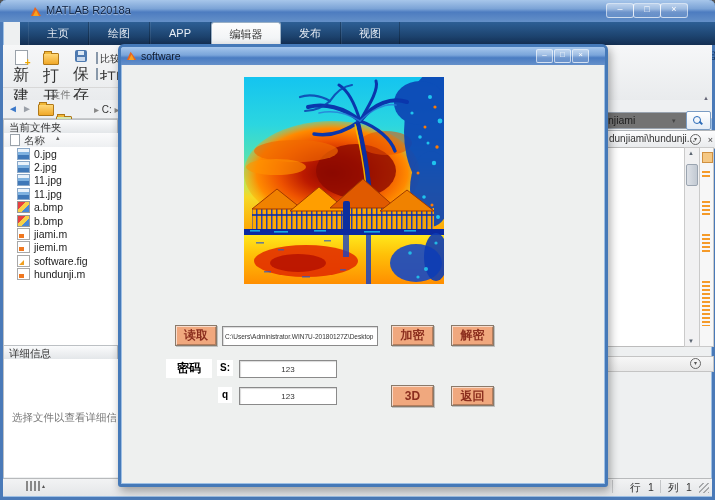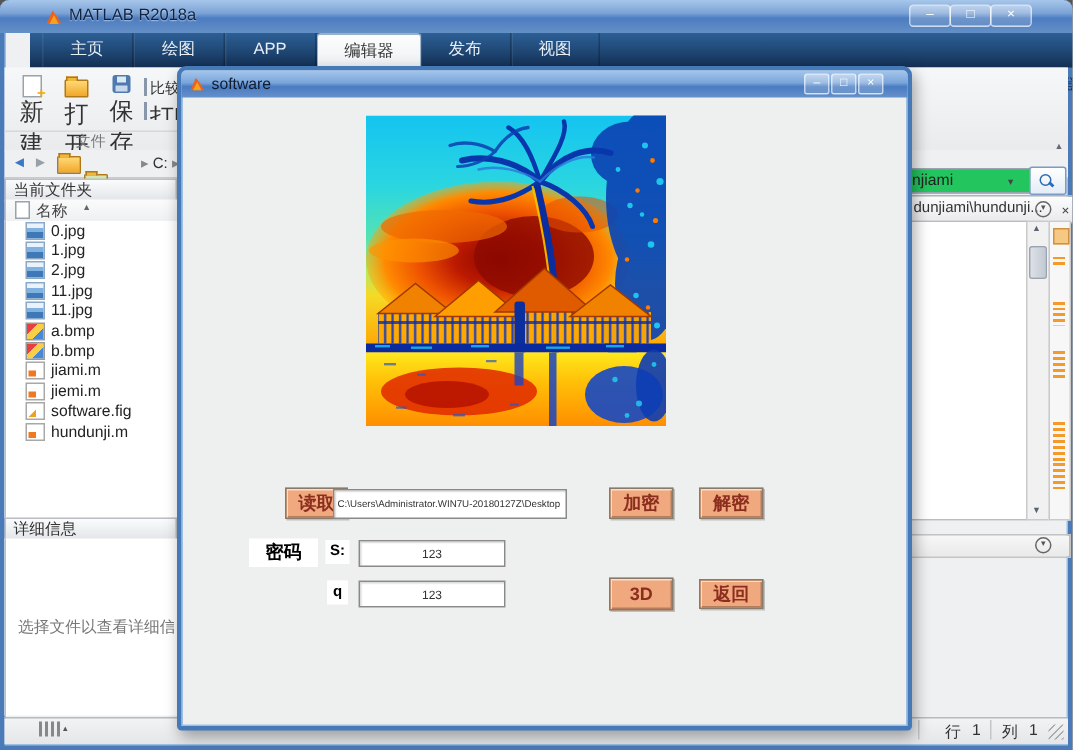--- a/index.html
+++ b/index.html
@@ -60,21 +60,21 @@
   .frow{display:flex;align-items:center;height:13.4px;padding-left:13px;font-size:10.5px;color:#222;}
   .fico{width:11px;height:10px;margin-right:4px;flex:none;position:relative;}
   .fico.image{background:linear-gradient(180deg,#eaf3fb 0 3px,#7fb2e0 3px 6px,#3f78b8 6px 10px);border:1px solid #8aa8c8;}
   .fico.bitmap{background:linear-gradient(135deg,#e84040 0 34%,#f8d048 34% 64%,#4888d8 64% 100%);border:1px solid #999;}
   .fico.matlab,.fico.figure{background:#fff;border:1px solid #a8a8a8;}
   .fico.matlab::after{content:"";position:absolute;left:1px;bottom:1px;width:5px;height:4px;background:#f07820;}
   .fico.figure::after{content:"";position:absolute;left:1px;bottom:1px;width:0;height:0;border-left:5px solid transparent;border-bottom:5px solid #f0a020;}
   .details-body{left:3px;top:359px;width:115px;height:118px;background:#fff;border-left:1px solid #bcc0c4;}
   .details-text{position:absolute;left:8px;top:52px;width:104px;font-size:10.5px;color:#777;white-space:nowrap;overflow:hidden;}
   
-  .combo{left:604px;top:112px;width:78px;height:15px;background:#22c55e;border:1px solid #9aa4b0;font-size:10.5px;color:#222;line-height:15px;padding-left:3px;overflow:hidden;}
+  .combo{left:604px;top:112px;width:78px;height:15px;background:#737373;border:1px solid #9aa4b0;font-size:10.5px;color:#222;line-height:15px;padding-left:3px;overflow:hidden;}
   .combo-caret{left:672px;top:117px;font-size:7px;color:#444;}
   .searchbtn{left:686px;top:111px;width:23px;height:17px;background:linear-gradient(#fff,#e4ecf6);border:1px solid #7a9cc4;border-radius:2px;}
   .doctab{left:604px;top:130px;width:108px;height:17px;background:linear-gradient(#fcfcfd,#e8eaec);
     border:1px solid #b0b4b8;font-size:10px;color:#333;line-height:16px;padding-left:4px;white-space:nowrap;overflow:hidden;}
   .editor{left:604px;top:147px;width:80px;height:198px;background:#fff;border:1px solid #bcbcbc;}
   .vsb{left:684px;top:147px;width:14px;height:198px;background:#f1f1f2;border:1px solid #cacaca;}
   .vsb-thumb{position:absolute;left:1px;top:16px;width:10px;height:20px;background:linear-gradient(90deg,#dde1e7,#c2c9d2);border:1px solid #9aa4b0;border-radius:2px;}
   .sbarrow{position:absolute;left:3px;font-size:6px;color:#5a6470;}
   .markcol{left:699px;top:147px;width:13px;height:198px;background:#f7f7f7;border:1px solid #cacaca;}
   .marks{position:absolute;left:2px;width:8px;background:repeating-linear-gradient(180deg,#f59a28 0 2px,transparent 2px 4px);}
@@ -90,21 +90,21 @@
   
   .dialog{left:118px;top:44px;width:484px;height:437px;border:3px solid #4579b8;border-radius:6px 6px 3px 3px;
     background:#eef0ef;box-shadow:2px 4px 10px rgba(0,0,0,.35), inset 0 0 0 1px #9dbfe4;z-index:10;}
   .dlg-titlebar{position:absolute;left:0;top:0;width:100%;height:18px;border-radius:3px 3px 0 0;
     background:linear-gradient(180deg,#a5c6ec 0%,#7aa5da 45%,#4a7cc2 60%,#6590ca 100%);}
   .dlg-title{position:absolute;left:20px;top:3px;font-size:10.5px;color:#101c30;text-align:center;}
   .dlg-btn{position:absolute;top:2px;width:15px;height:12px;border:1px solid rgba(255,255,255,.6);border-radius:2px;
     background:linear-gradient(rgba(255,255,255,.4),rgba(255,255,255,.1));color:#fff;font-size:8px;line-height:10px;text-align:center;}
   .mbtn{position:absolute;background:#f0a87e;border:1px solid #8a7a6a;
     box-shadow:inset 1px 1px 0 rgba(255,255,255,.6), inset -1px -1px 0 rgba(0,0,0,.25), 1px 1px 0 rgba(0,0,0,.2);
-    color:#8b2e1e;font-weight:bold;font-size:12px;text-align:center;margin-left:15px;}
+    color:#8b2e1e;font-weight:bold;font-size:12px;text-align:center;}
   .mfield{position:absolute;background:#fff;border:1px solid #8a8a8a;box-shadow:inset 1px 1px 1px rgba(0,0,0,.15);
     font-family:inherit;color:#333;}
   .wlabel{position:absolute;background:#fff;color:#000;font-weight:bold;text-align:center;}
   
   .watermark{left:490px;top:392px;width:196px;height:72px;z-index:30;}
   .wm-brand{position:absolute;left:86px;top:6px;font-size:27px;font-weight:bold;color:#1b7ac2;letter-spacing:2px;text-shadow:1px 1px 0 #fff;}
   .wm-domain{position:absolute;left:87px;top:38px;font-size:18px;font-weight:bold;color:#9a9a9a;letter-spacing:.5px;text-shadow:1px 1px 0 #fff;}
 </style>
 </head>
 <body>
@@ -202,24 +202,20 @@
   <div class="ab panel-h" style="left:3px;top:119px;width:108px">当前文件夹</div>
   <div class="ab colhead">
     <span class="pageico" style="position:absolute;left:6px;top:1px;width:8px;height:10px"></span>
     <span style="position:absolute;left:20px;top:1px;font-size:10.5px;color:#444">名称</span>
     <span style="position:absolute;left:52px;top:1px;font-size:7px;color:#666">▴</span>
   </div>
   <div class="ab flist">
     <div class="frow">
         <span class="fico image"></span>
         <span>0.jpg</span>
-      </div>
-    <div class="frow">
-        <span class="fico image"></span>
-        <span>1.jpg</span>
       </div>
     <div class="frow">
         <span class="fico image"></span>
         <span>2.jpg</span>
       </div>
     <div class="frow">
         <span class="fico image"></span>
         <span>11.jpg</span>
       </div>
     <div class="frow">

